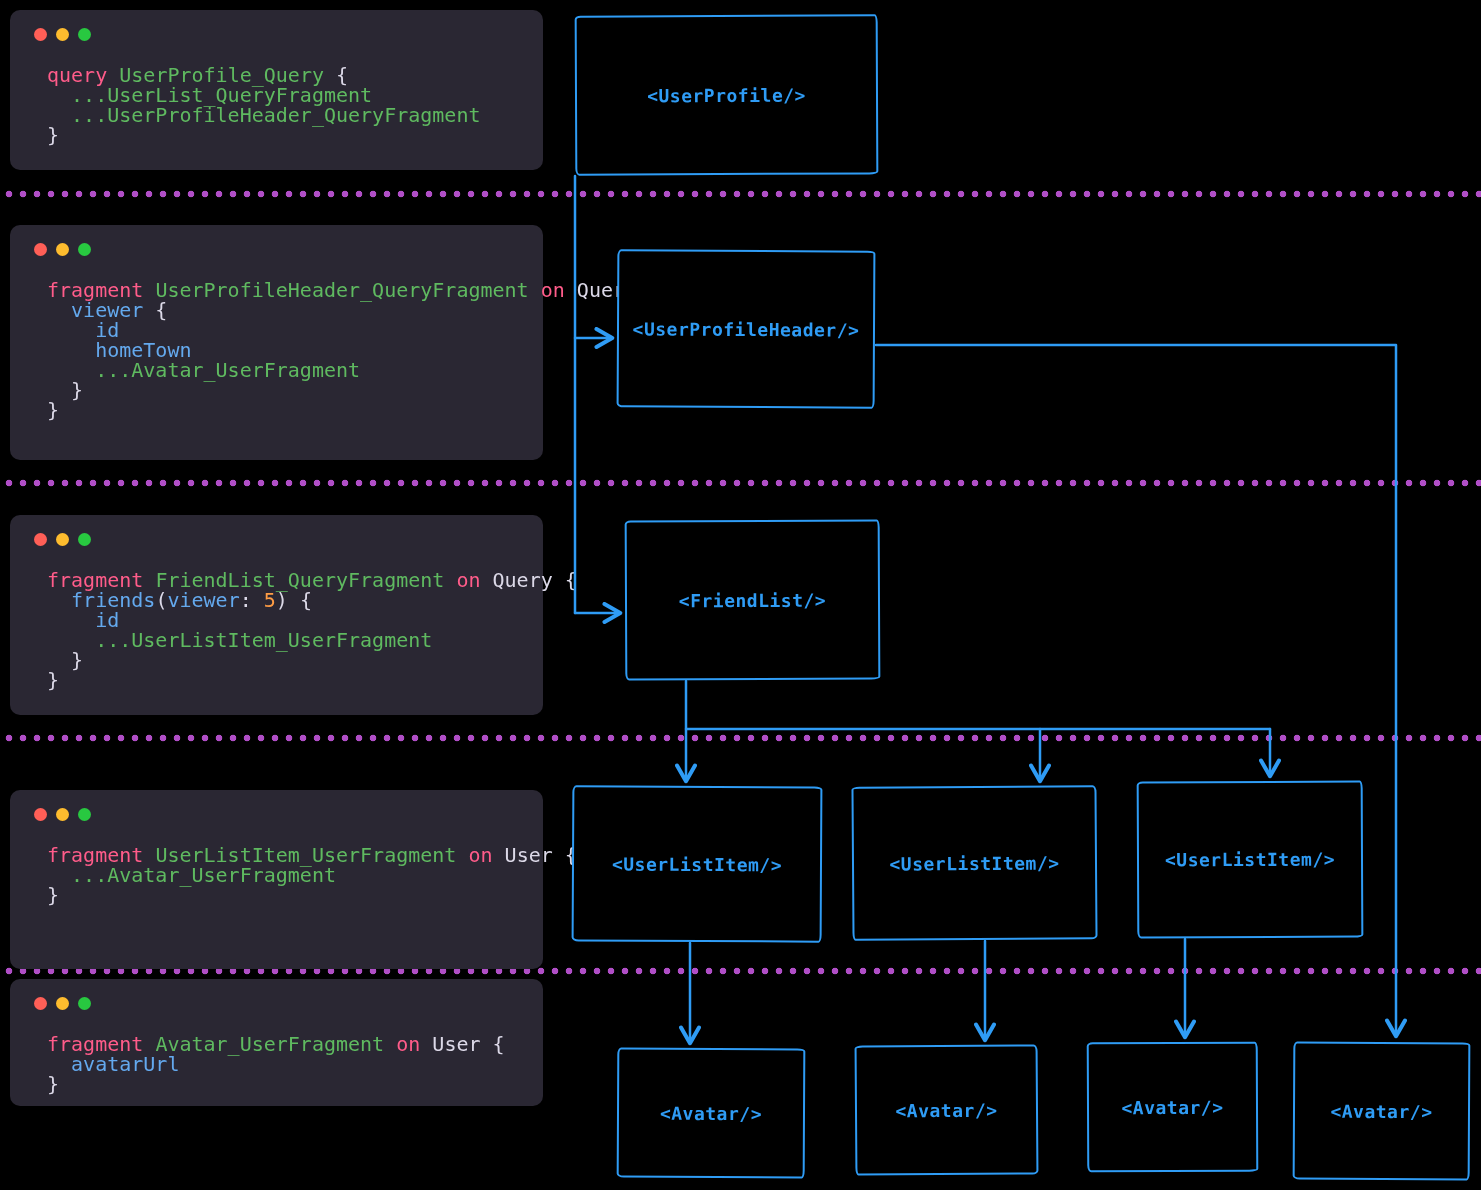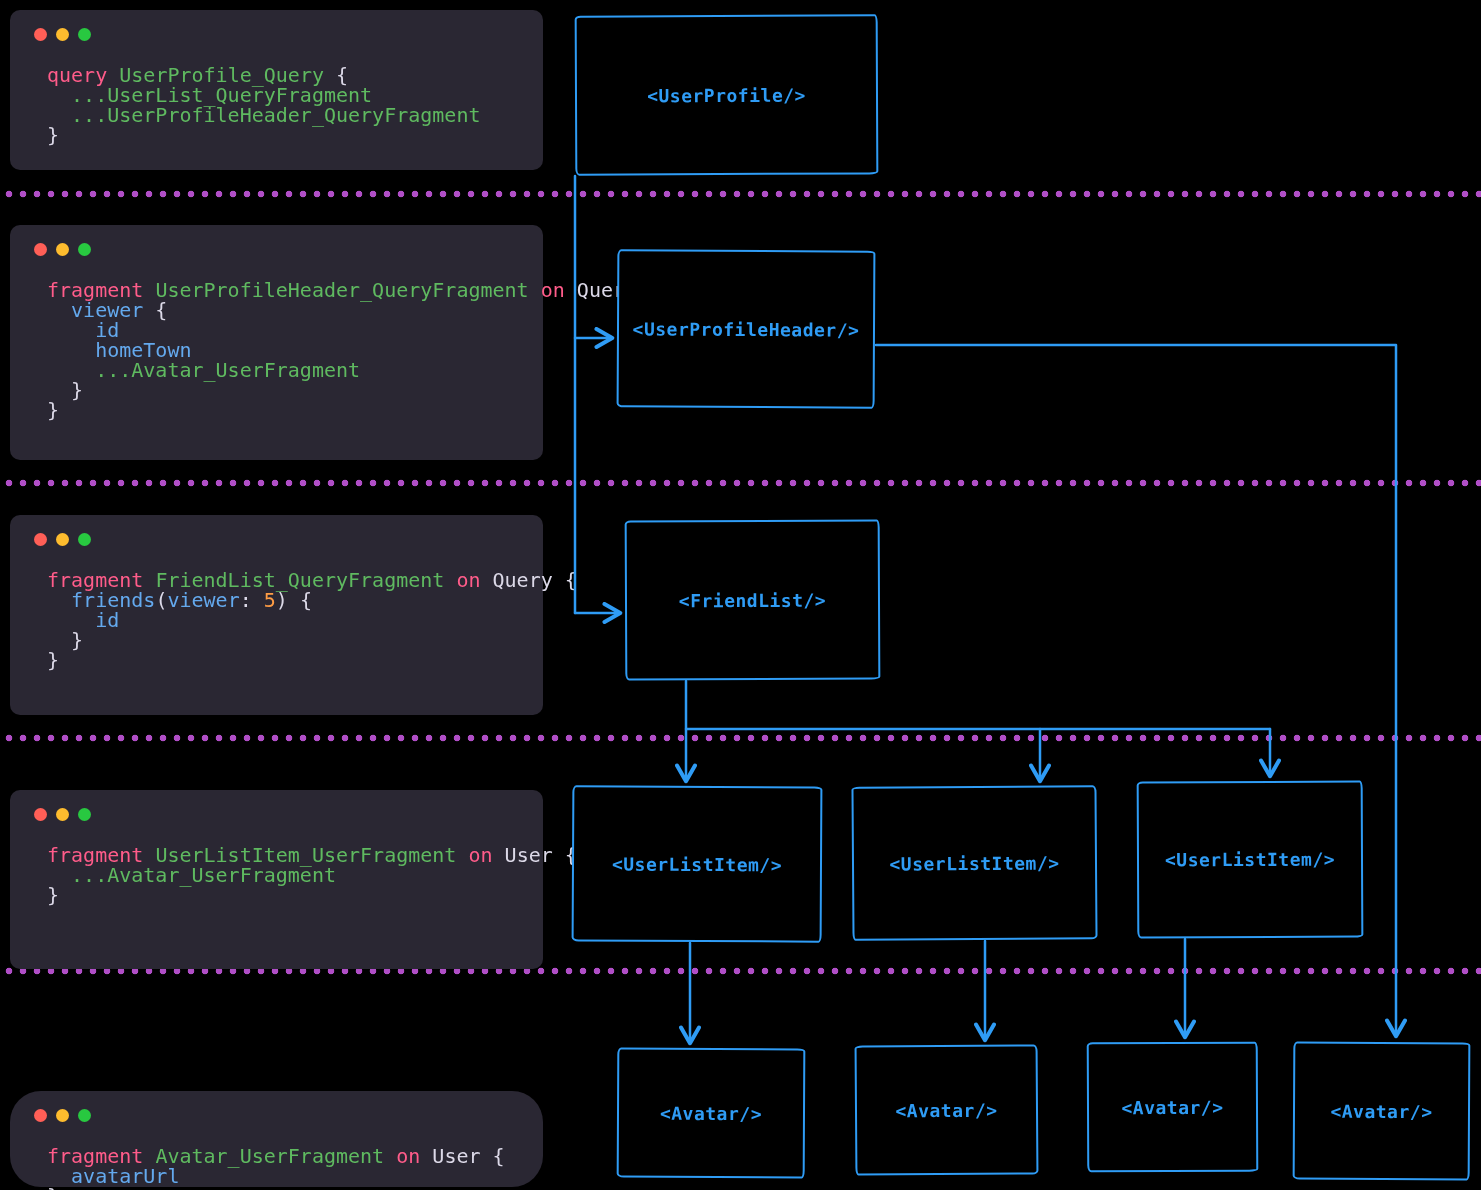--- a/index.html
+++ b/index.html
@@ -19,21 +19,21 @@
     width: 533px;
     background: #2a2733;
     border-radius: 10px;
     box-sizing: border-box;
     padding: 18px 24px 14px 24px;
   }
   .cb1 { top: 10px;   height: 160px; }
   .cb2 { top: 225px;  height: 235px; }
   .cb3 { top: 515px;  height: 200px; }
   .cb4 { top: 790px;  height: 179px; }
-  .cb5 { top: 1091px; height: 96px; border-radius: 31px; }
+  .cb5 { top: 979px; height: 127px; }
 
   .traffic { display: flex; gap: 9px; }
   .dot { width: 13px; height: 13px; border-radius: 50%; display: inline-block; }
   .dot.red    { background: #ff5f57; }
   .dot.yellow { background: #febc2e; }
   .dot.green  { background: #28c840; }
 
   .code {
     margin: 24px 0 0 13px;
     font-size: 20px;
@@ -147,20 +147,21 @@
   <section class="code-block cb3">
     <div class="traffic">
       <span class="dot red"></span>
       <span class="dot yellow"></span>
       <span class="dot green"></span>
     </div>
     <div class="code">
         <div class="code-line"><span class="t-kw">fragment</span><span class="t-pl"> </span><span class="t-nm">FriendList_QueryFragment</span><span class="t-pl"> </span><span class="t-kw">on</span><span class="t-pl"> Query {</span></div>
         <div class="code-line"><span class="t-fl">  friends</span><span class="t-pl">(</span><span class="t-fl">viewer</span><span class="t-pl">: </span><span class="t-num">5</span><span class="t-pl">) {</span></div>
         <div class="code-line"><span class="t-fl">    id</span></div>
+        <div class="code-line"><span class="t-nm">    ...UserListItem_UserFragment</span></div>
         <div class="code-line"><span class="t-pl">  }</span></div>
         <div class="code-line"><span class="t-pl">}</span></div>
       </div>
   </section>
 
   <section class="code-block cb4">
     <div class="traffic">
       <span class="dot red"></span>
       <span class="dot yellow"></span>
       <span class="dot green"></span>

